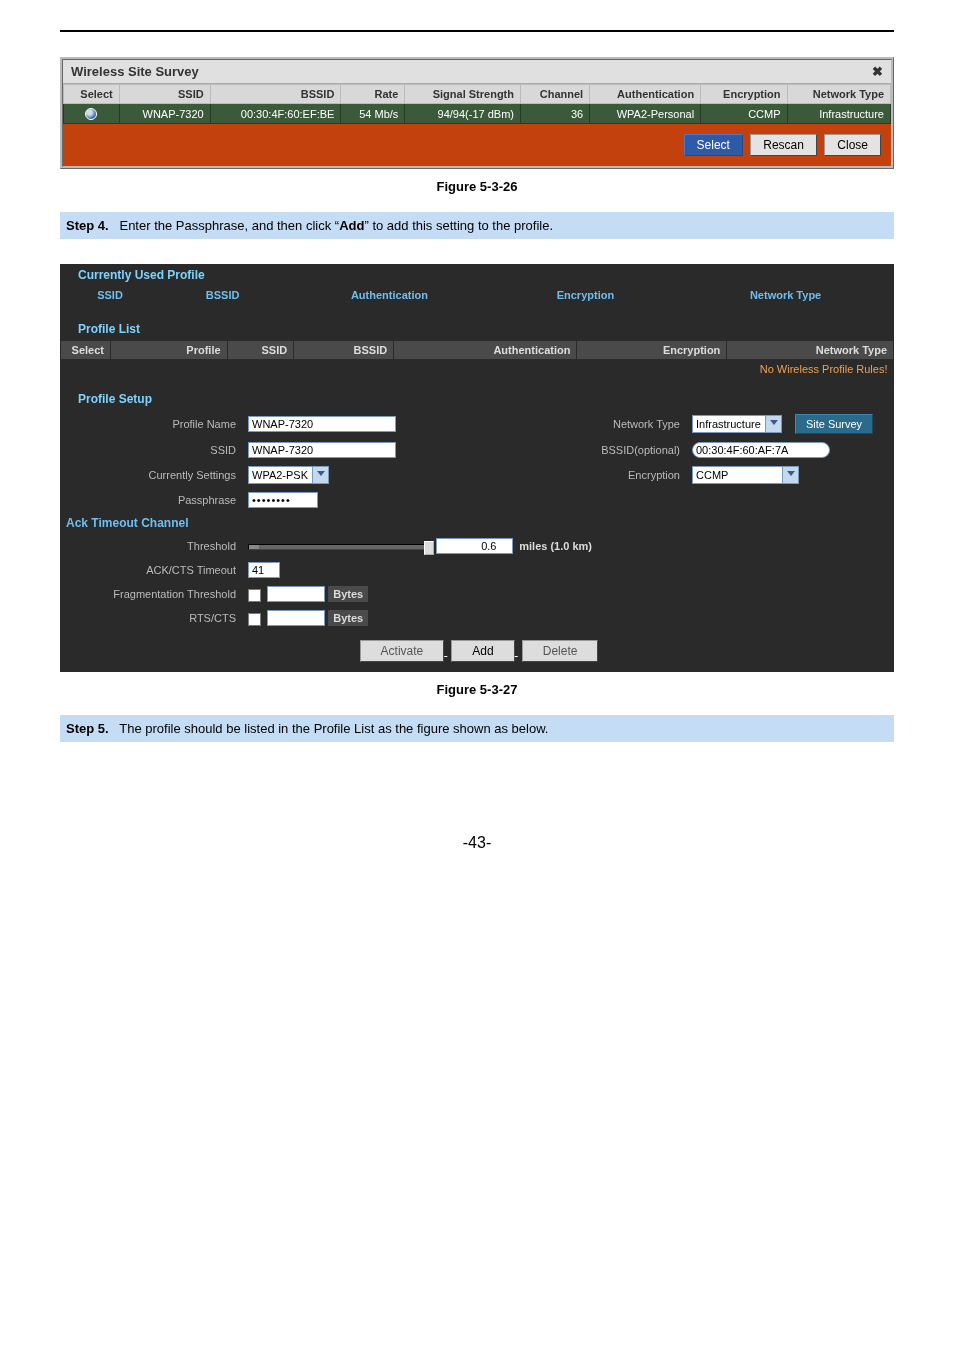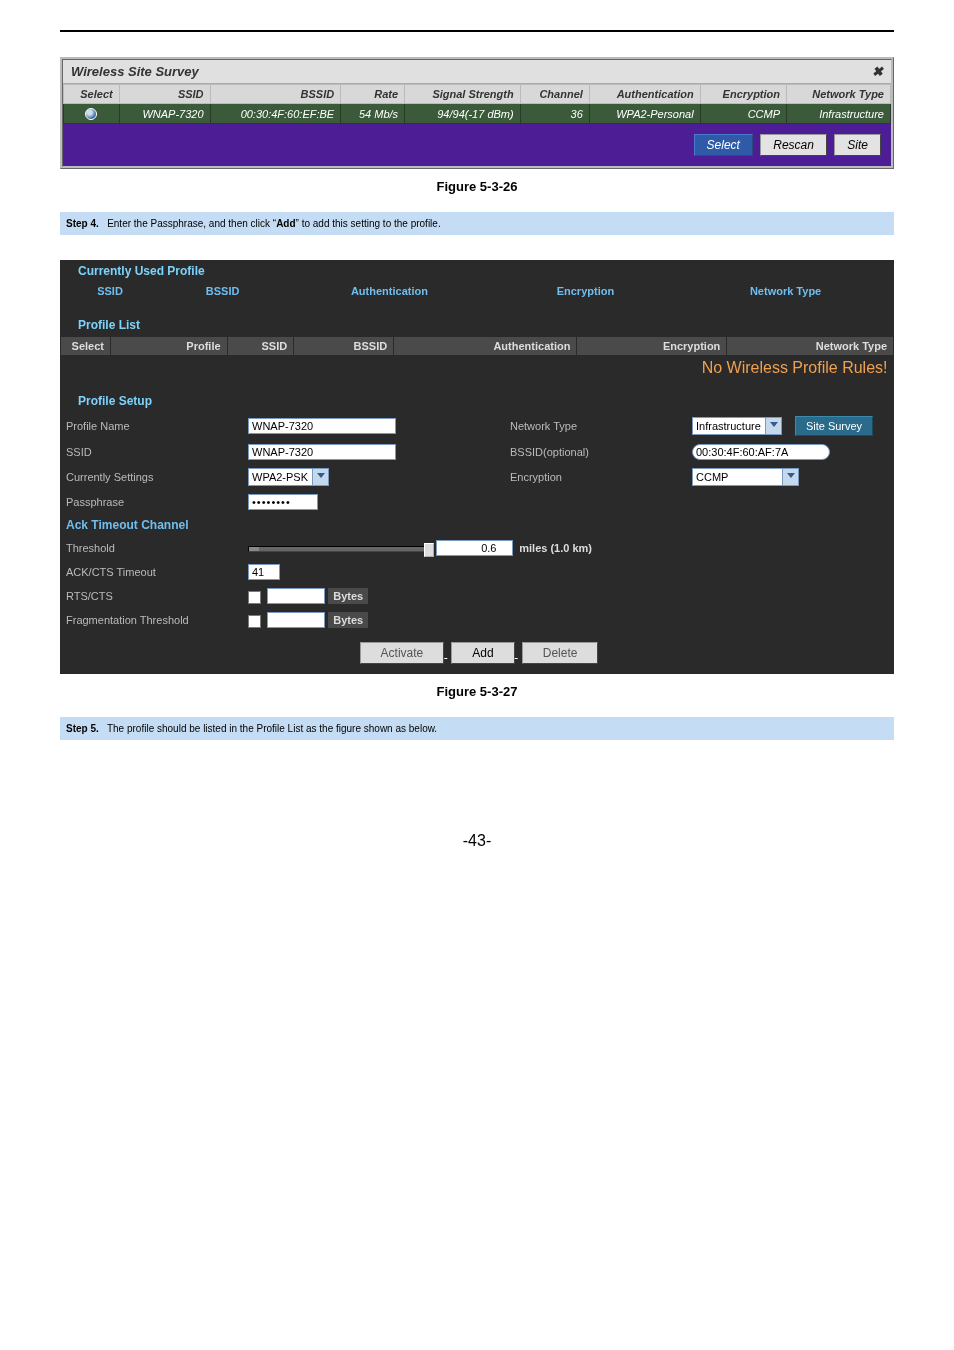--- a/index.html
+++ b/index.html
@@ -11,23 +11,22 @@
     color: #000;
     width: 954px;
     box-sizing: border-box;
   }
   .hr {
     border-top: 2px solid #000;
     margin-bottom: 25px;
   }
   .survey-box {
     border: 3px ridge #bbb;
-    background: #4c1d95;
+    background: #c2410c;
     margin-bottom: 8px;
-    font-style: italic;
   }
   .survey-header {
     background: #e0e0e0;
     border-bottom: 1px solid #aaa;
     padding: 4px 8px;
     font-weight: bold;
     font-size: 13px;
     color: #333;
     display: flex;
     justify-content: space-between;
@@ -80,21 +79,21 @@
   }
   .fig-caption {
     text-align: center;
     font-weight: bold;
     font-size: 13px;
     margin: 10px 0 18px;
   }
   .step-row {
     background: #c5ddf4;
     padding: 6px 6px;
-    font-size: 10px;
+    font-size: 13px;
     margin-bottom: 25px;
   }
   .step-row b.stepnum {
     font-weight: bold;
   }
   
   .dark-box {
     background: #2a2a2a;
     color: #fff;
     font-size: 11px;
@@ -123,27 +122,28 @@
     color: #ddd;
     padding: 3px 6px;
     text-align: right;
     border: 1px solid #2a2a2a;
   }
   .pl-empty td {
     background: #2a2a2a;
     color: #f0a050;
     text-align: right;
     padding: 3px 6px;
-    font-size: 16px;
+    font-size: 11px;
   }
   .ps-row td {
     padding: 4px 6px;
     vertical-align: middle;
   }
   .ps-label {
+    text-align: right;
     color: #bbb;
     width: 170px;
     white-space: nowrap;
     padding-right: 8px;
   }
   .ps-input {
     background: #fff;
     border: 1px solid #7a9ac0;
     padding: 1px 3px;
     font-size: 11px;
@@ -288,21 +288,21 @@
       <td>36</td>
       <td>WPA2-Personal</td>
       <td>CCMP</td>
       <td>Infrastructure</td>
     </tr>
   </tbody>
     </table>
   <div class="survey-btns">
     <span class="btn3d sel">Select</span>
     <span class="btn3d">Rescan</span>
-    <span class="btn3d">Site</span>
+    <span class="btn3d">Close</span>
   </div>
 </div>
 
 <div class="fig-caption">Figure 5-3-26</div>
 
 <div class="step-row">
   <b class="stepnum">Step 4.</b>&nbsp;&nbsp;
   <span>Enter the Passphrase, and then click “</span><b>Add</b><span>” to add this setting to the profile.</span>
 </div>
 
@@ -380,29 +380,29 @@
         <span class="slider"><span class="fill"></span><span class="knob"></span></span>
         &nbsp;<input class="ps-input" style="width: 28px; padding-left: 44px;" value="0.6">
         &nbsp;<span style="color:#ddd; font-weight:bold">miles (1.0 km)</span>
       </td>
     </tr>
     <tr class="ps-row">
       <td class="ps-label">ACK/CTS Timeout</td>
       <td colspan="3"><input class="ps-input" style="width: 24px;" value="41"></td>
     </tr>
     <tr class="ps-row">
-      <td class="ps-label">RTS/CTS</td>
+      <td class="ps-label">Fragmentation Threshold</td>
       <td colspan="3">
         <span class="cb"></span>&nbsp;
         <input class="ps-input" style="width: 50px;">
         <span style="background:#4a4a4a; color:#ddd; padding:2px 5px; font-weight:bold; font-size:11px">Bytes</span>
       </td>
     </tr>
     <tr class="ps-row">
-      <td class="ps-label">Fragmentation Threshold</td>
+      <td class="ps-label">RTS/CTS</td>
       <td colspan="3">
         <span class="cb"></span>&nbsp;
         <input class="ps-input" style="width: 50px;">
         <span style="background:#4a4a4a; color:#ddd; padding:2px 5px; font-weight:bold; font-size:11px">Bytes</span>
       </td>
     </tr>
   </tbody>
     </table>
   <div class="btn-row">
     <span class="btn3d">Activate</span>

